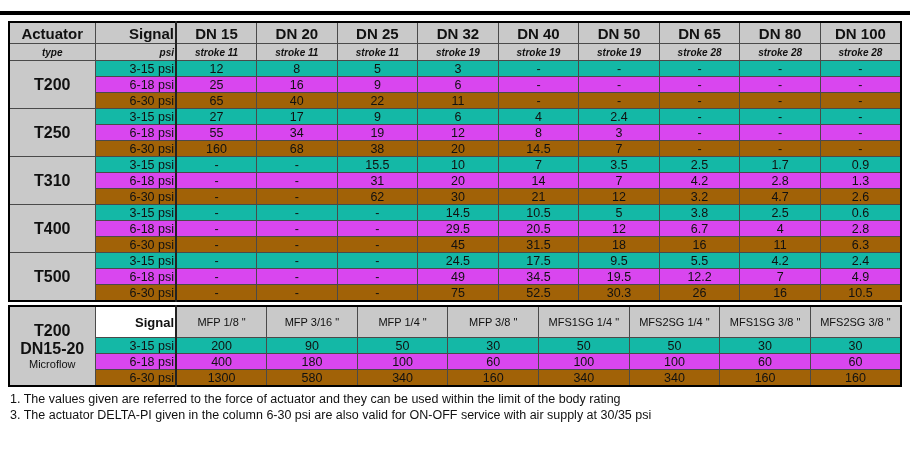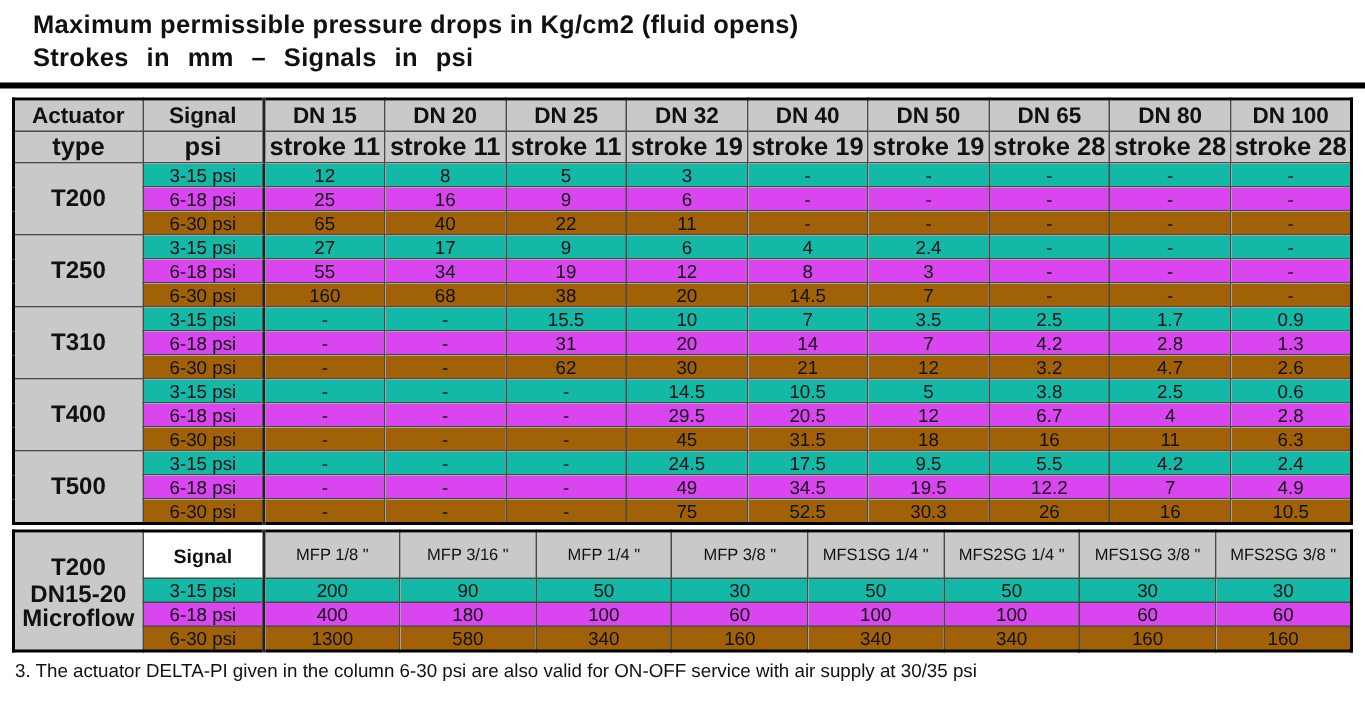--- a/index.html
+++ b/index.html
@@ -18,43 +18,39 @@
   table { border-collapse:collapse; width:100%; table-layout:fixed; }
   td {
     border:1px solid #4a4a4a; text-align:center; vertical-align:middle;
     font-size:12.5px; height:15px; padding:0 1px; overflow:hidden; white-space:nowrap;
   }
   .main-table, .micro-table { border:2px solid #000; }
   .micro-table { margin-top:3px; }
 
   .hdr { background:#c9c9c9; font-weight:bold; }
   .dn-cell { font-size:15px; height:20px; }
-  .stroke-cell { font-size:17px; height:16px; }
+  .stroke-cell { font-size:10px; height:16px;font-style:italic; }
   .actuator-cell { background:#c9c9c9; font-weight:bold; font-size:16px; }
-  .sig-col { border-right:2px solid #222; }
+  .sig-col { border-right:2px solid #222;text-align:right; }
   .r0 { background:#14b8a6; }
   .r1 { background:#d946ef; }
   .r2 { background:#a16207; }
 
   .micro-hdr { background:#c9c9c9; font-size:11px; height:30px; font-weight:normal; }
   .micro-signal { background:#ffffff; font-weight:bold; font-size:13px; }
   .micro-label { background:#c9c9c9; }
   .micro-label .big { font-weight:bold; font-size:16px; line-height:18px; }
-  .micro-label .small { font-weight:bold; font-size:16px; line-height:13px; }
+  .micro-label .small { font-weight:normal; font-size:11px; line-height:13px; }
 
   .footnotes { margin:5px 0 0 10px; font-size:12.5px; line-height:15.5px; }
 </style>
 </head>
 <body>
 
 <div class="page">
-  <div class="title-block">
-    <div class="title-line">Maximum permissible pressure drops in Kg/cm2 (fluid opens)</div>
-    <div class="title-line title-line2">Strokes in mm – Signals in psi</div>
-  </div>
   <div class="rule"></div>
 
   <div class="tables">
     <table class="main-table" id="main-table">
       <colgroup>
         <col style="width:86px">
           <col style="width:81px">
         <col>
           <col>
           <col>
@@ -341,15 +337,16 @@
             <td class="r2">340</td>
             <td class="r2">340</td>
             <td class="r2">160</td>
             <td class="r2">160</td>
           </tr>
         </tbody>
       </table>
   </div>
 
   <div class="footnotes">
+    <div>1. The values given are referred to the force of actuator and they can be used within the limit of the body rating</div>
     <div>3. The actuator DELTA-PI  given in the column 6-30 psi are also valid for ON-OFF service with air supply at 30/35 psi</div>
   </div>
 </div>
 
 </body></html>

